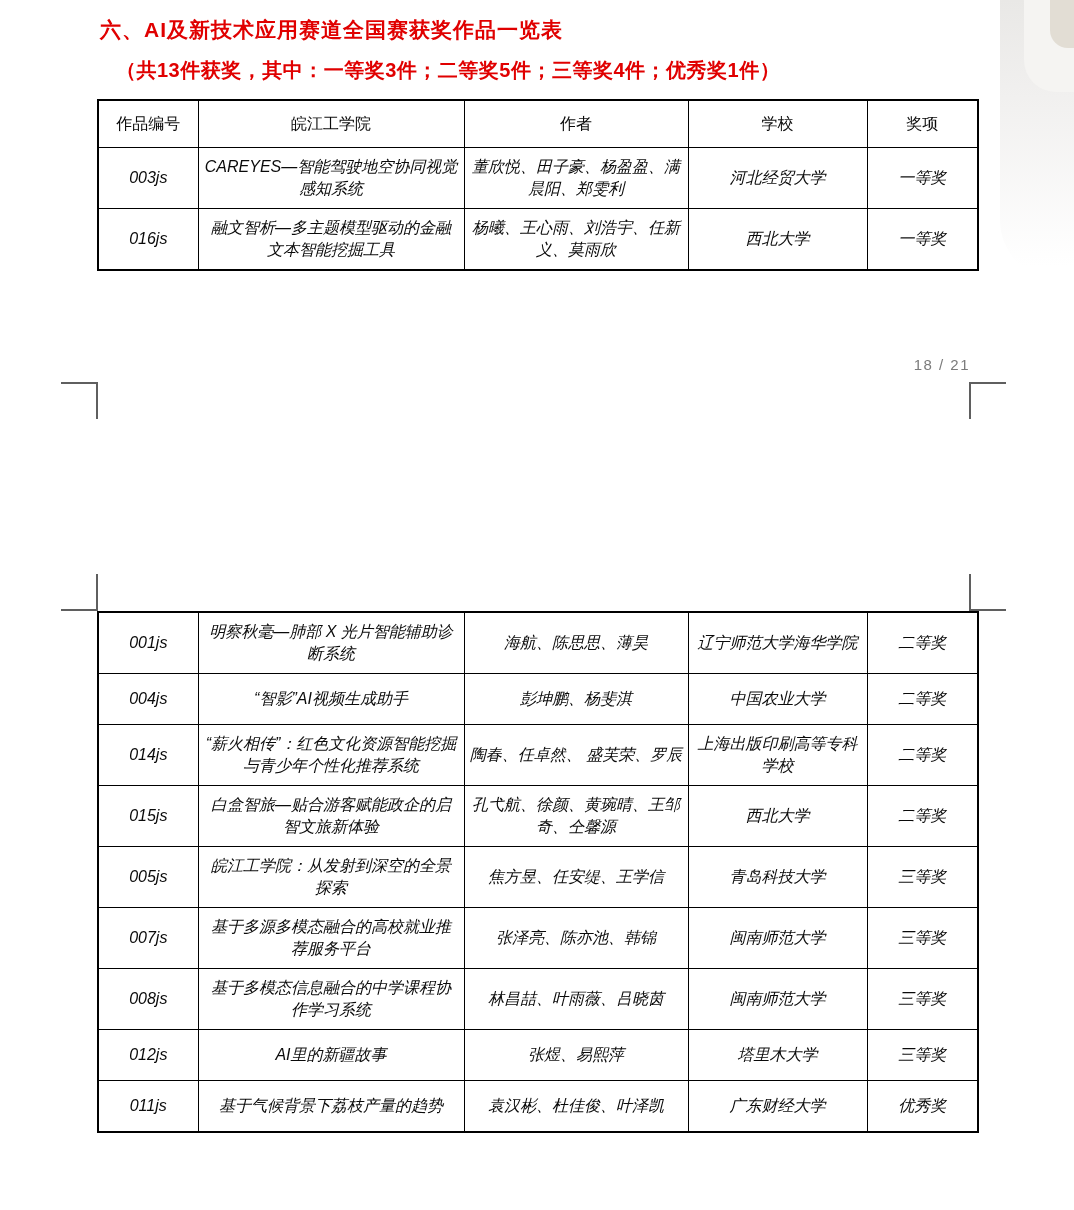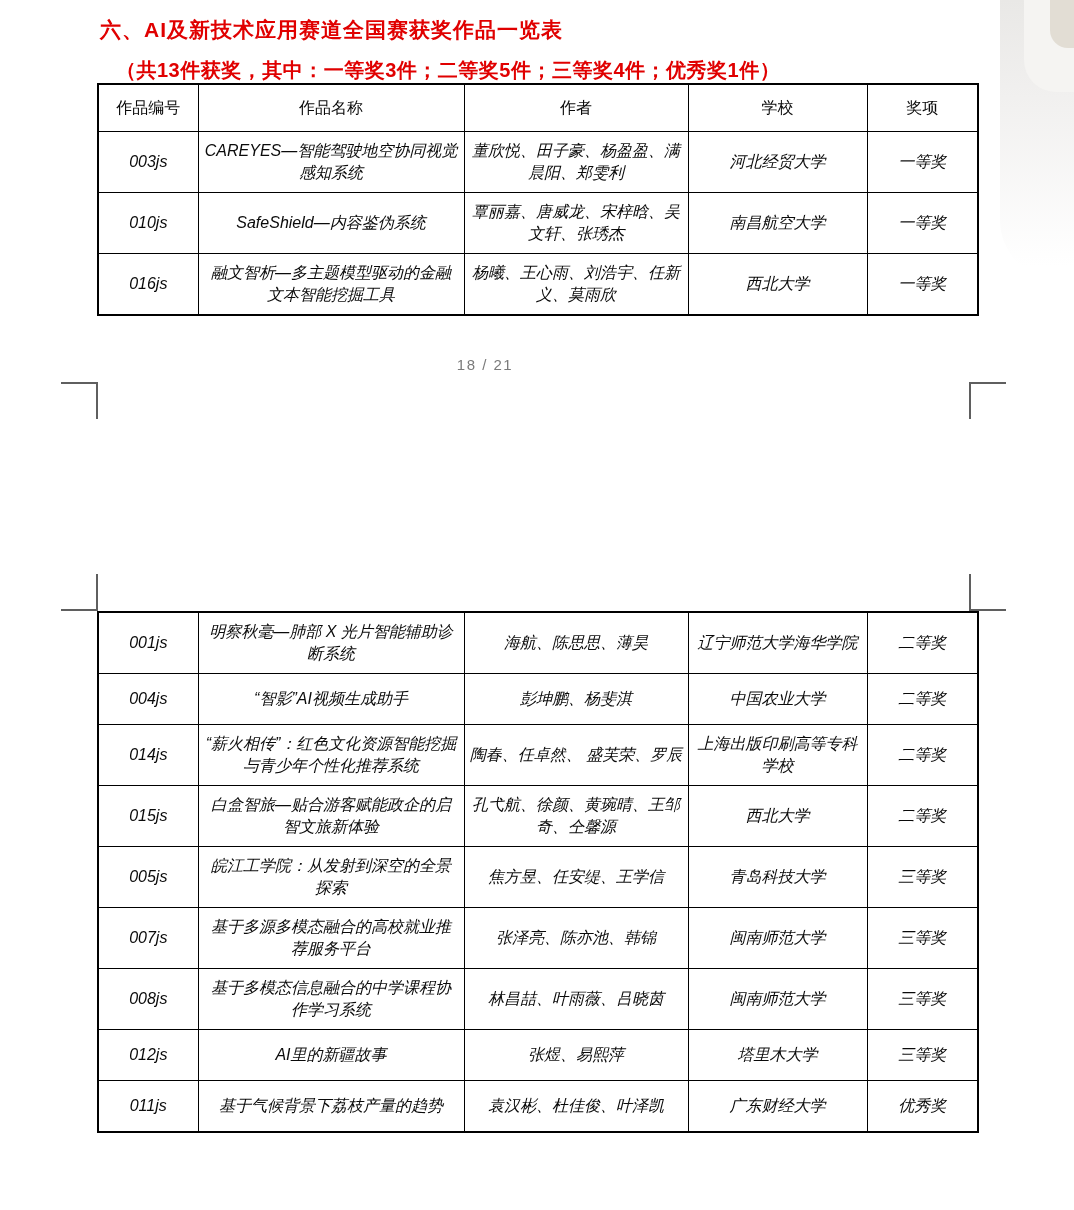--- a/index.html
+++ b/index.html
@@ -37,21 +37,21 @@
 
   
   table.award-table {
     position: absolute;
     left: 97px;
     width: 880px;
     border-collapse: collapse;
     table-layout: fixed;
     background: #fff;
   }
-  table.t1 { top: 83px; }
+  table.t1 { top: 99px; }
   table.t2 { top: 611px; }
   table.award-table, table.award-table th, table.award-table td {
     border: 1.6px solid #000;
   }
   table.award-table { border-width: 2.4px; }
   table.award-table th, table.award-table td {
     text-align: center;
     vertical-align: middle;
     font-size: 16px;
     line-height: 22px;
@@ -68,21 +68,21 @@
   col.c-auth   { width: 224px; }
   col.c-school { width: 179px; }
   col.c-award  { width: 111px; }
 
   
   .page-indicator {
     position: absolute;
     top: 356px;
     left: 0;
     width: 970px;
-    text-align: center;
+    text-align: right;
     color: #7b7b7b;
     font-size: 15px;
     letter-spacing: 1.5px;
   }
 
   
   .mark { position: absolute; background: #5f5f5f; }
   .mark-h { height: 2px; width: 36px; }
   .mark-v { width: 2px; height: 37px; }
   .m1-left-h  { left: 61px;  top: 382px; }
@@ -126,39 +126,32 @@
     <colgroup>
       <col class="c-id">
         <col class="c-name">
         <col class="c-auth">
         <col class="c-school">
         <col class="c-award">
     </colgroup>
     <thead>
         <tr>
           <th>作品编号</th>
-          <th>作品名称</th>
+          <th>皖江工学院</th>
           <th>作者</th>
           <th>学校</th>
           <th>奖项</th>
         </tr>
       </thead>
     <tbody>
         <tr>
           <td class="col-id">003js</td>
           <td class="col-name">CAREYES—智能驾驶地空协同视觉感知系统</td>
           <td class="col-authors">董欣悦、田子豪、杨盈盈、满晨阳、郑雯利</td>
           <td class="col-school">河北经贸大学</td>
-          <td class="col-award">一等奖</td>
-        </tr>
-        <tr>
-          <td class="col-id">010js</td>
-          <td class="col-name">SafeShield—内容鉴伪系统</td>
-          <td class="col-authors">覃丽嘉、唐威龙、宋梓晗、吴文轩、张琇杰</td>
-          <td class="col-school">南昌航空大学</td>
           <td class="col-award">一等奖</td>
         </tr>
         <tr>
           <td class="col-id">016js</td>
           <td class="col-name">融文智析—多主题模型驱动的金融文本智能挖掘工具</td>
           <td class="col-authors">杨曦、王心雨、刘浩宇、任新义、莫雨欣</td>
           <td class="col-school">西北大学</td>
           <td class="col-award">一等奖</td>
         </tr>
       </tbody>

